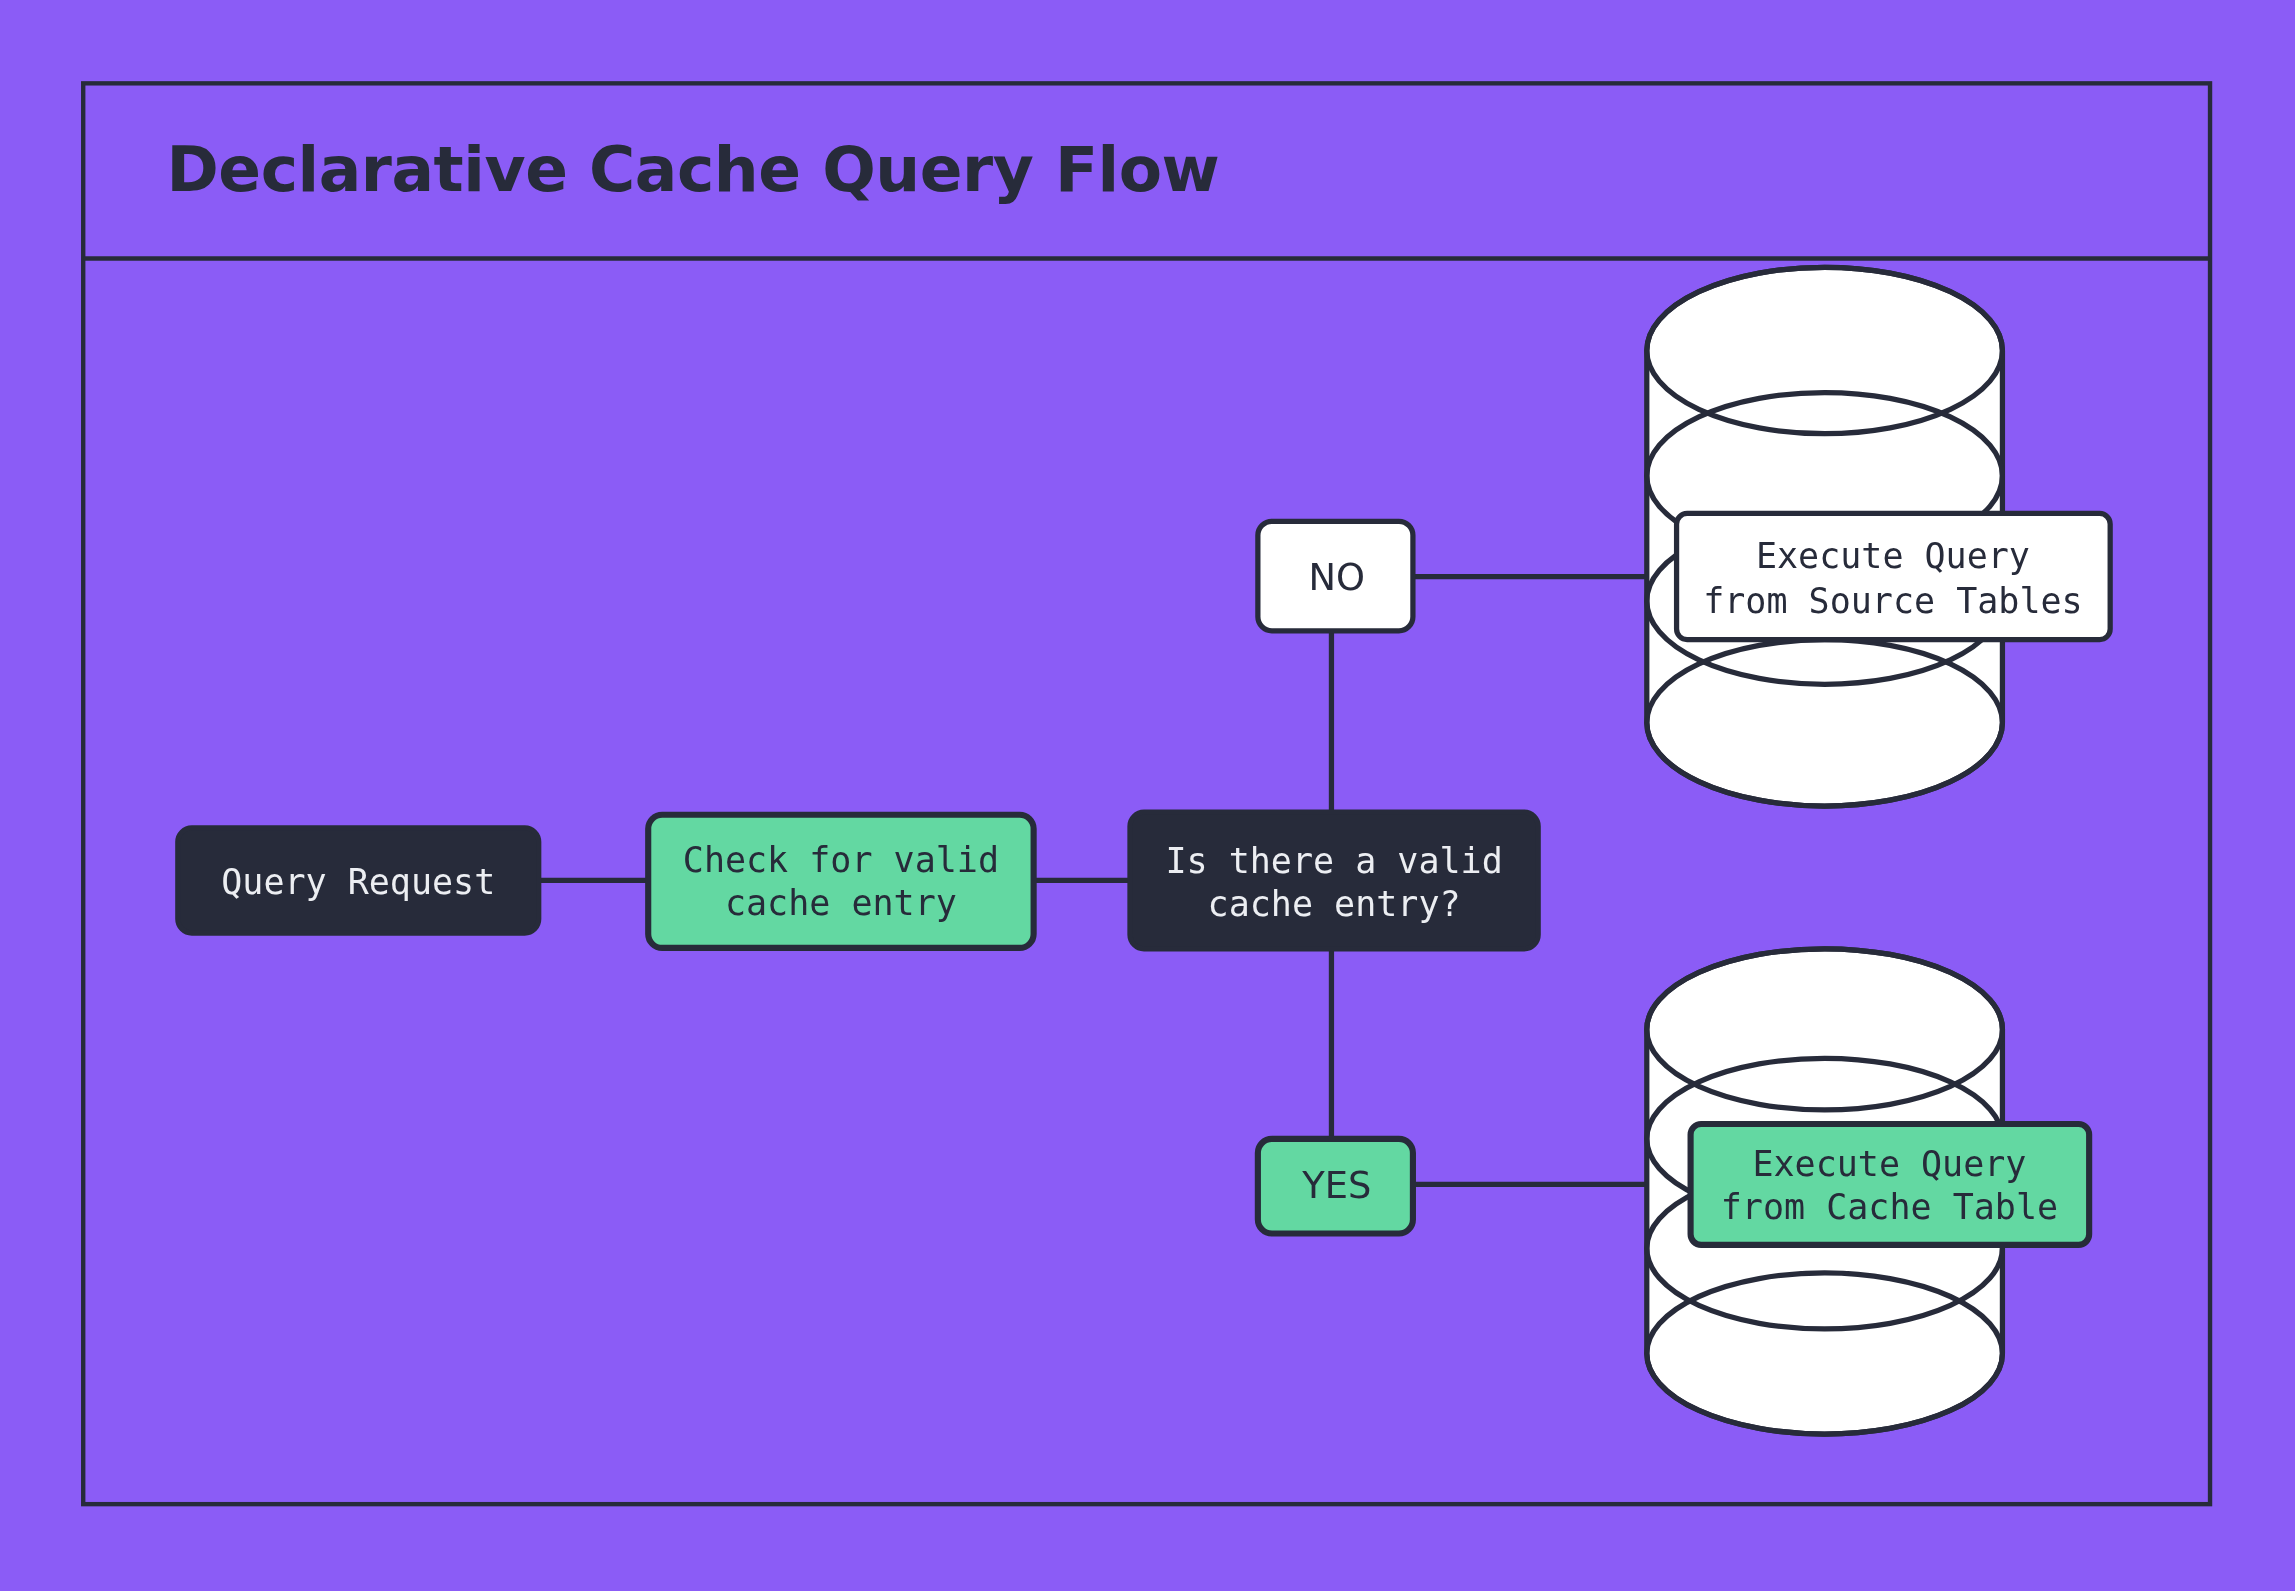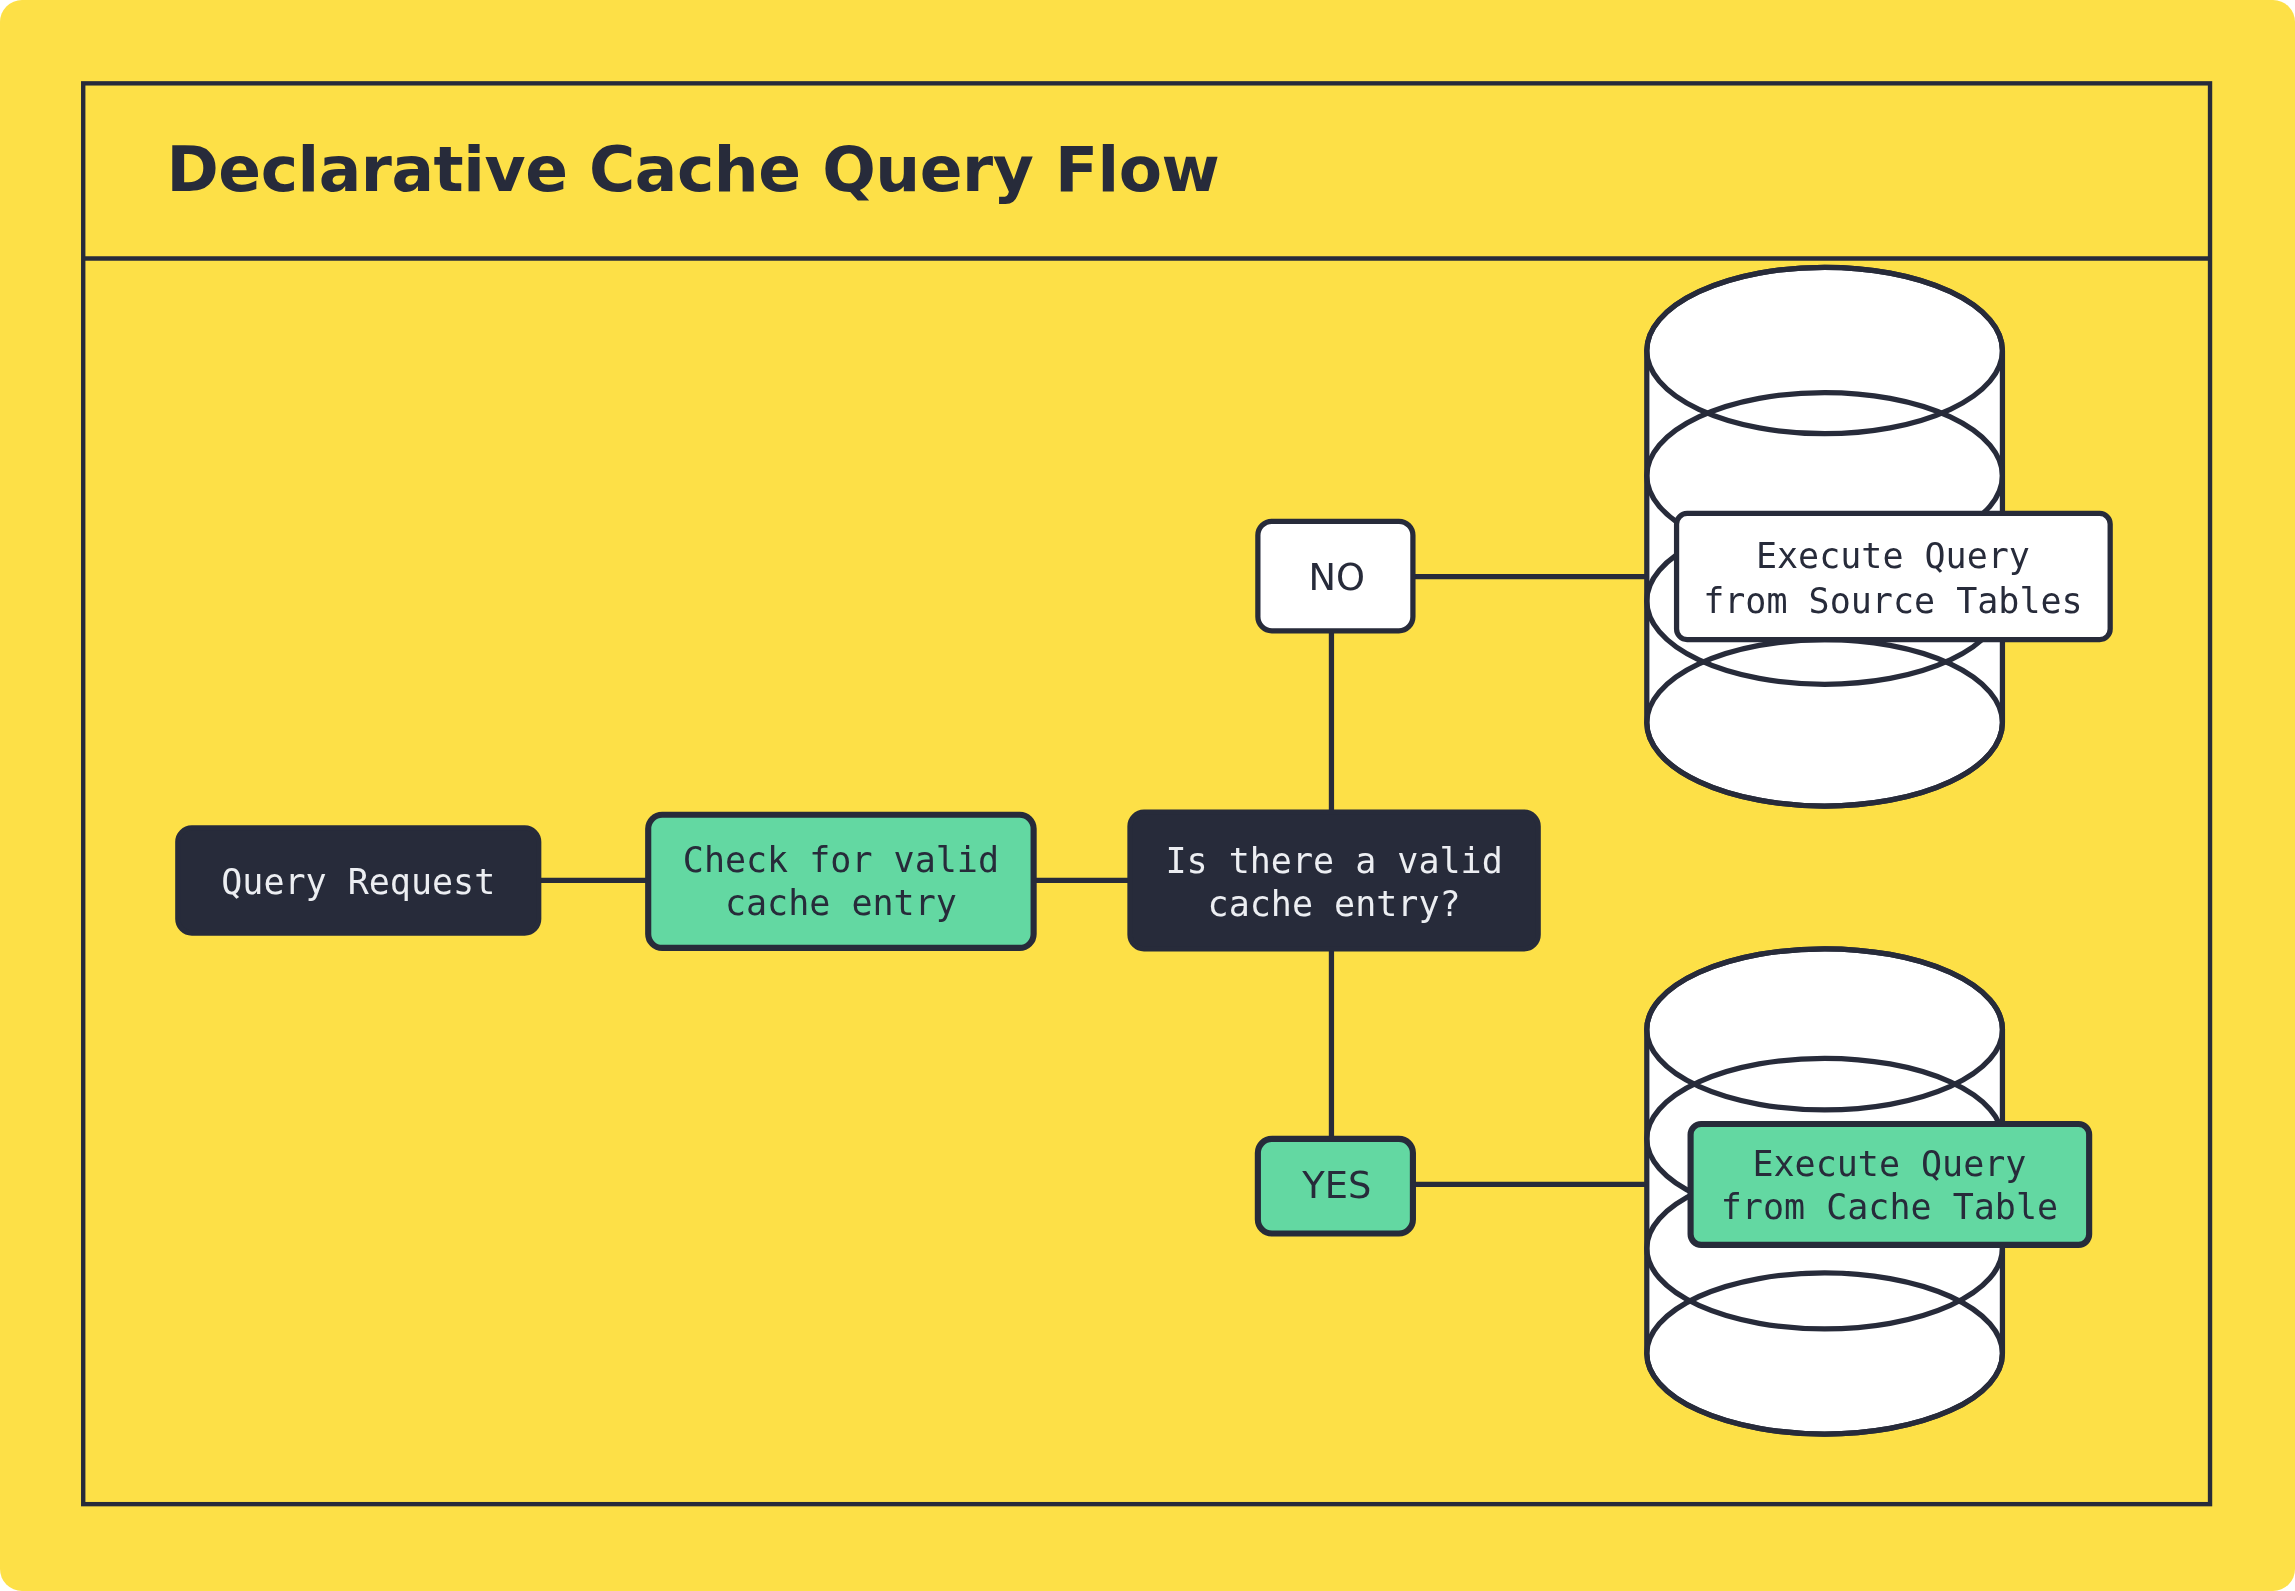--- a/index.html
+++ b/index.html
@@ -10,22 +10,21 @@
   body {
     width: 2295px;
     height: 1591px;
     font-family: "Liberation Sans", sans-serif;
     overflow: hidden;
   }
   #stage {
     position: relative;
     width: 2295px;
     height: 1591px;
-    background: #fde047;
-    border-radius: 22px;
+    background: #8b5cf6;
   }
   svg.diagram {
     display: block;
     width: 2295px;
     height: 1591px;
   }
   .frame-rect {
     fill: none;
     stroke: #272b3a;
     stroke-width: 5;

